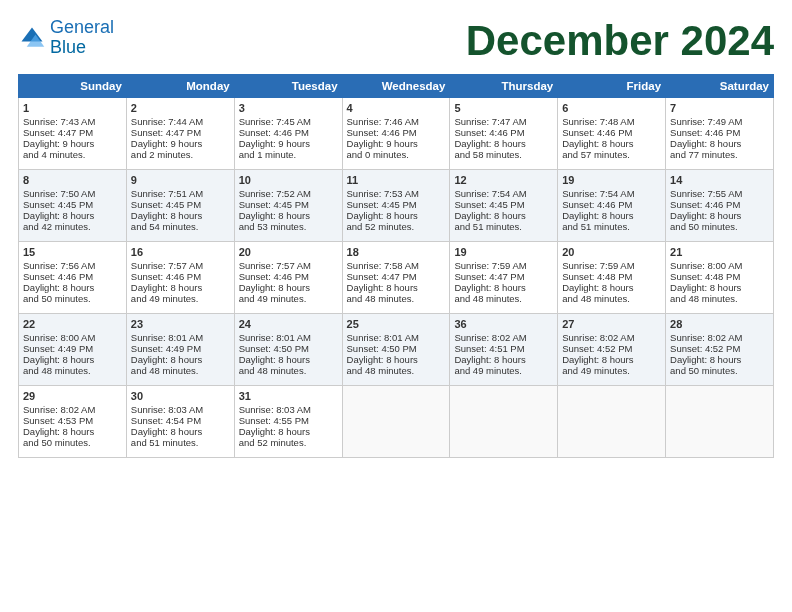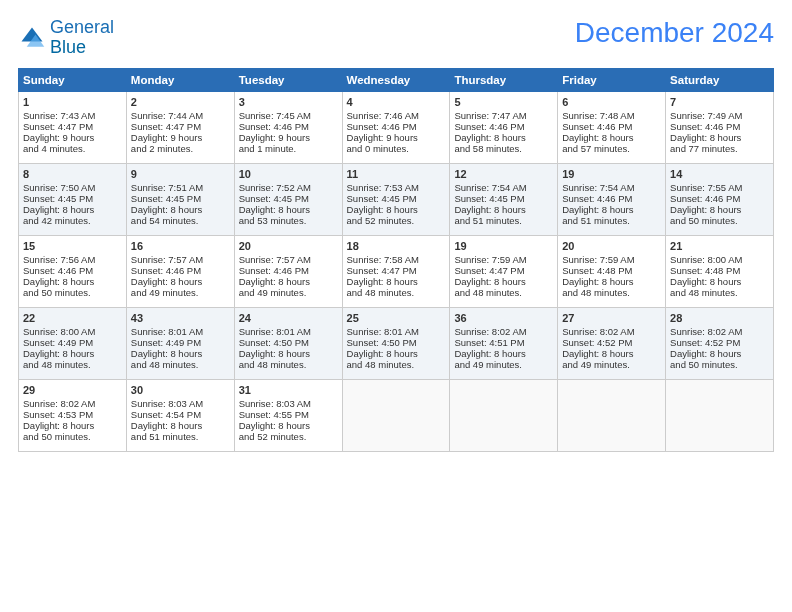--- a/index.html
+++ b/index.html
@@ -37,41 +37,41 @@
       color: #1a6fb5;
     }
     .logo-icon {
       width: 28px;
       height: 28px;
     }
     .title-block {
       text-align: right;
     }
     .month-title {
-      font-size: 28px;
-      font-weight: normal;
-      color: #3b82f6;
+      font-size: 42px;
+      font-weight: bold;
+      color: #14532d;
       line-height: 1.1;
     }
     .subtitle {
       font-size: 14px;
       color: #555;
     }
     table {
       width: 100%;
       border-collapse: collapse;
       table-layout: fixed;
     }
     thead tr th {
       background: #2a6db5;
       color: #fff;
       font-size: 11.5px;
       font-weight: bold;
       padding: 5px 4px;
-      text-align: left;
+      text-align: right;
       border: 1px solid #2a6db5;
     }
     tbody tr td {
       vertical-align: top;
       font-size: 9.5px;
       color: #333;
       padding: 4px 4px 3px 4px;
       border: 1px solid #ccc;
       background: #fff;
       height: 72px;
@@ -277,21 +277,21 @@
         </tr>
         <tr>
           <td>
             <span class="day-num">22</span>
             <div>Sunrise: 8:00 AM</div>
             <div>Sunset: 4:49 PM</div>
             <div>Daylight: 8 hours</div>
             <div>and 48 minutes.</div>
           </td>
           <td>
-            <span class="day-num">43</span>
+            <span class="day-num">23</span>
             <div>Sunrise: 8:01 AM</div>
             <div>Sunset: 4:49 PM</div>
             <div>Daylight: 8 hours</div>
             <div>and 48 minutes.</div>
           </td>
           <td>
             <span class="day-num">24</span>
             <div>Sunrise: 8:01 AM</div>
             <div>Sunset: 4:50 PM</div>
             <div>Daylight: 8 hours</div>

